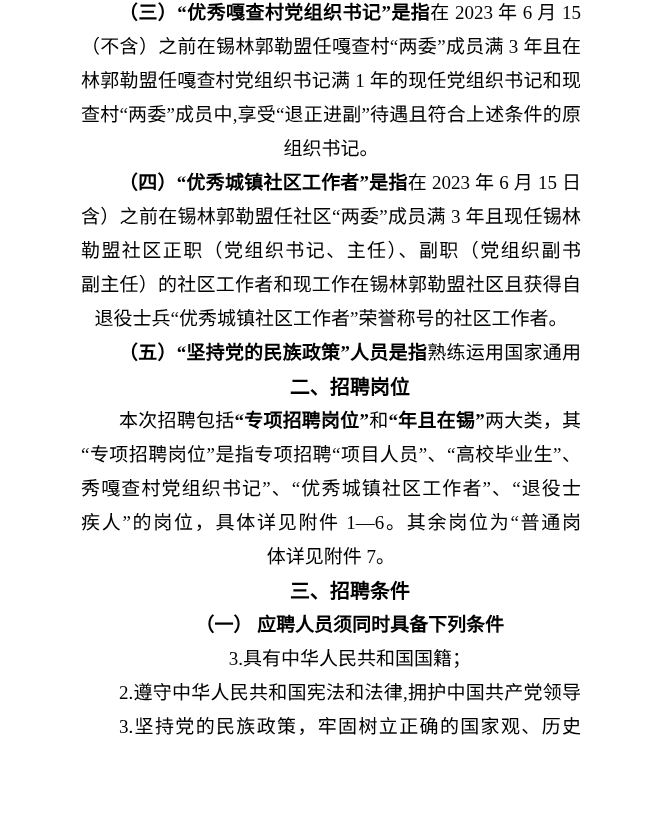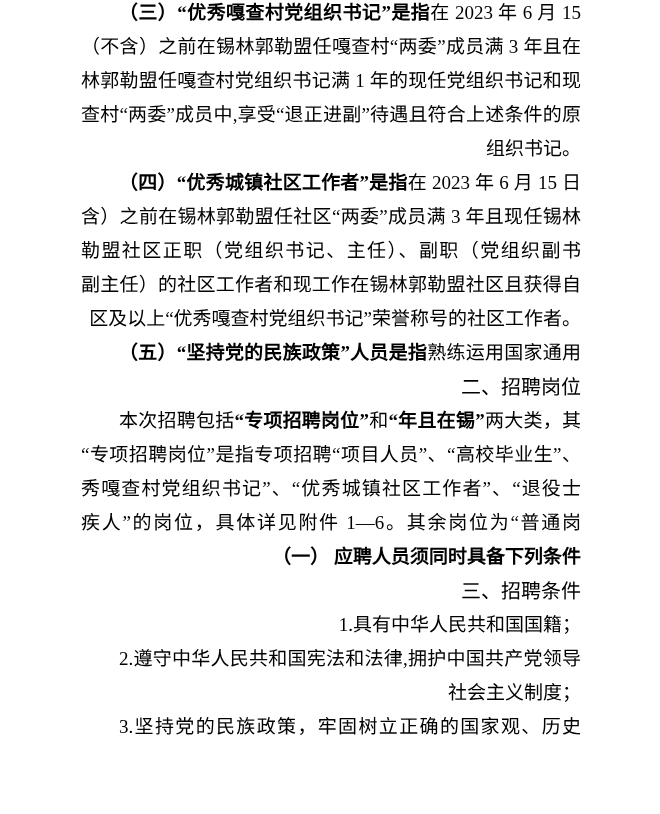--- a/index.html
+++ b/index.html
@@ -17,34 +17,34 @@
     position:absolute;
     left:81px; top:-4px;
     width:500px;
   }
   .line {
     font-size:19px;
     line-height:34px;
     height:34px;
     overflow:hidden;
     white-space:nowrap;
-    text-align:right;
+    text-align:center;
   }
   .line.jfy {
     white-space:normal;
     text-align:justify;
     text-align-last:justify;
     text-justify:inter-character;
   }
   .line.ind { padding-left:38px; }
   .seg { font-weight:400; }
   .seg.bold { font-weight:700; }
   .line.heading {
     font-family:"Liberation Sans","DejaVu Sans",sans-serif;
-    font-weight:400;
+    font-weight:700;
     font-size:20px;
   }
   .line.subheading {
     font-weight:700;
     font-size:19px;
   }
 </style>
 </head>
 <body>
 
@@ -52,27 +52,27 @@
   <div class="content">
       <div class="line jfy ind"><span class="seg bold">（三）“优秀嘎查村党组织书记”是指</span><span class="seg">在 2023 年 6 月 15 日</span></div>
       <div class="line jfy"><span class="seg">（不含）之前在锡林郭勒盟任嘎查村“两委”成员满 3 年且在锡</span></div>
       <div class="line jfy"><span class="seg">林郭勒盟任嘎查村党组织书记满 1 年的现任党组织书记和现嘎</span></div>
       <div class="line jfy"><span class="seg">查村“两委”成员中,享受“退正进副”待遇且符合上述条件的原党</span></div>
       <div class="line"><span class="seg">组织书记。</span></div>
       <div class="line jfy ind"><span class="seg bold">（四）“优秀城镇社区工作者”是指</span><span class="seg">在 2023 年 6 月 15 日（不</span></div>
       <div class="line jfy"><span class="seg">含）之前在锡林郭勒盟任社区“两委”成员满 3 年且现任锡林郭</span></div>
       <div class="line jfy"><span class="seg">勒盟社区正职（党组织书记、主任）、副职（党组织副书记、</span></div>
       <div class="line jfy"><span class="seg">副主任）的社区工作者和现工作在锡林郭勒盟社区且获得自治</span></div>
-      <div class="line"><span class="seg">区及以上“优秀嘎查村党组织书记”荣誉称号的社区工作者。</span></div>
+      <div class="line"><span class="seg">退役士兵“优秀城镇社区工作者”荣誉称号的社区工作者。</span></div>
       <div class="line jfy ind"><span class="seg bold">（五）“坚持党的民族政策”人员是指</span><span class="seg">熟练运用国家通用语</span></div>
       <div class="line heading ind">二、招聘岗位</div>
       <div class="line jfy ind"><span class="seg">本次招聘包括</span><span class="seg bold">“专项招聘岗位”</span><span class="seg">和</span><span class="seg bold">“年且在锡”</span><span class="seg">两大类，其中：</span></div>
       <div class="line jfy"><span class="seg">“专项招聘岗位”是指专项招聘“项目人员”、“高校毕业生”、“优</span></div>
       <div class="line jfy"><span class="seg">秀嘎查村党组织书记”、“优秀城镇社区工作者”、“退役士兵”、“残</span></div>
       <div class="line jfy"><span class="seg">疾人”的岗位，具体详见附件 1—6。其余岗位为“普通岗位”，具</span></div>
+      <div class="line"><span class="seg">体详见附件 7。</span></div>
+      <div class="line heading ind">三、招聘条件</div>
       <div class="line subheading ind">（一） 应聘人员须同时具备下列条件</div>
-      <div class="line heading ind">三、招聘条件</div>
-      <div class="line ind"><span class="seg">1.具有中华人民共和国国籍；</span></div>
+      <div class="line ind"><span class="seg">3.具有中华人民共和国国籍；</span></div>
       <div class="line jfy ind"><span class="seg">2.遵守中华人民共和国宪法和法律,拥护中国共产党领导和</span></div>
-      <div class="line"><span class="seg">社会主义制度；</span></div>
       <div class="line jfy ind"><span class="seg">3.坚持党的民族政策，牢固树立正确的国家观、历史观、民</span></div>
     </div>
 </div>
 
 </body></html>

